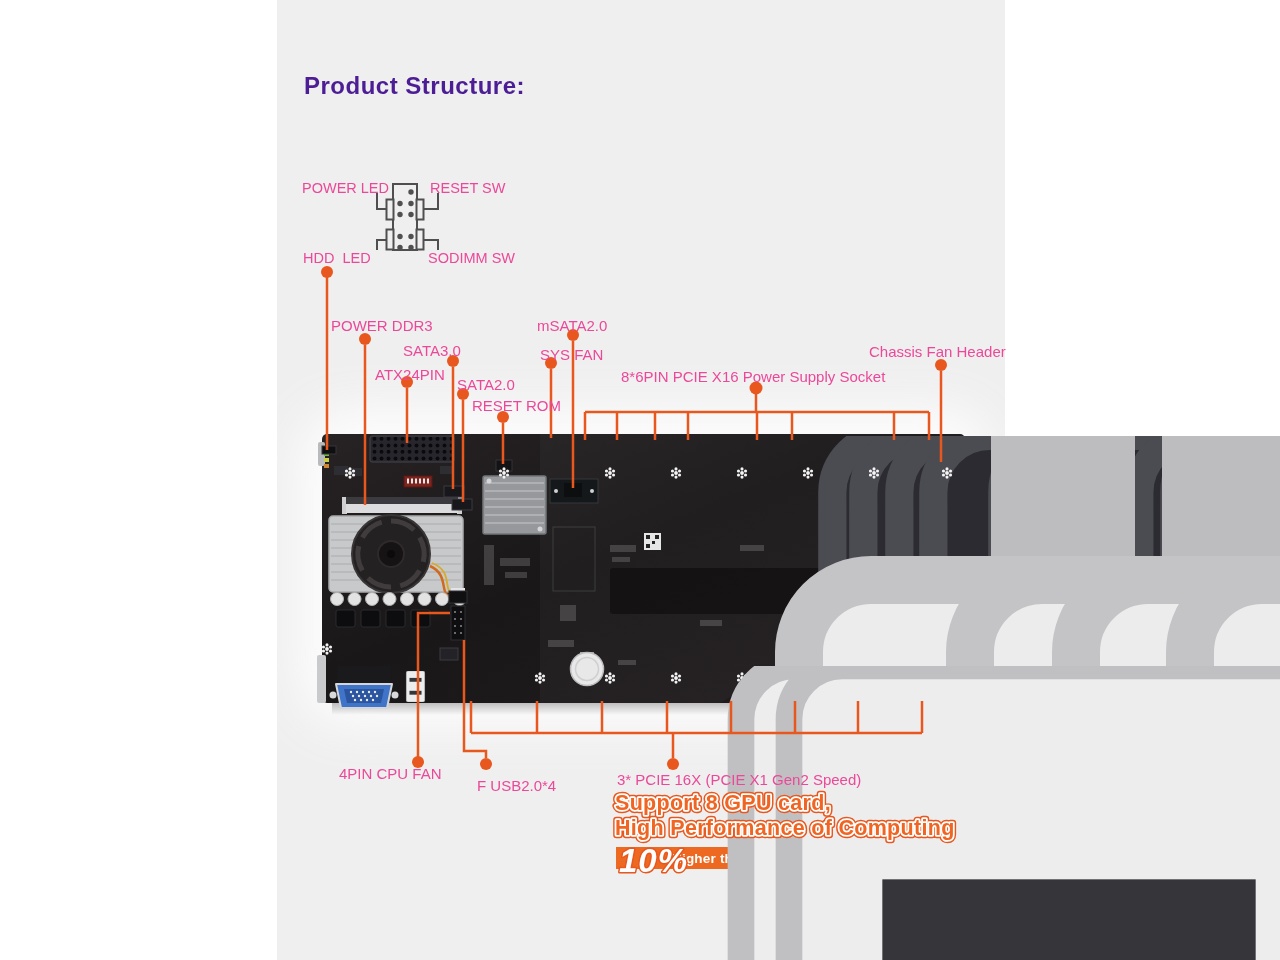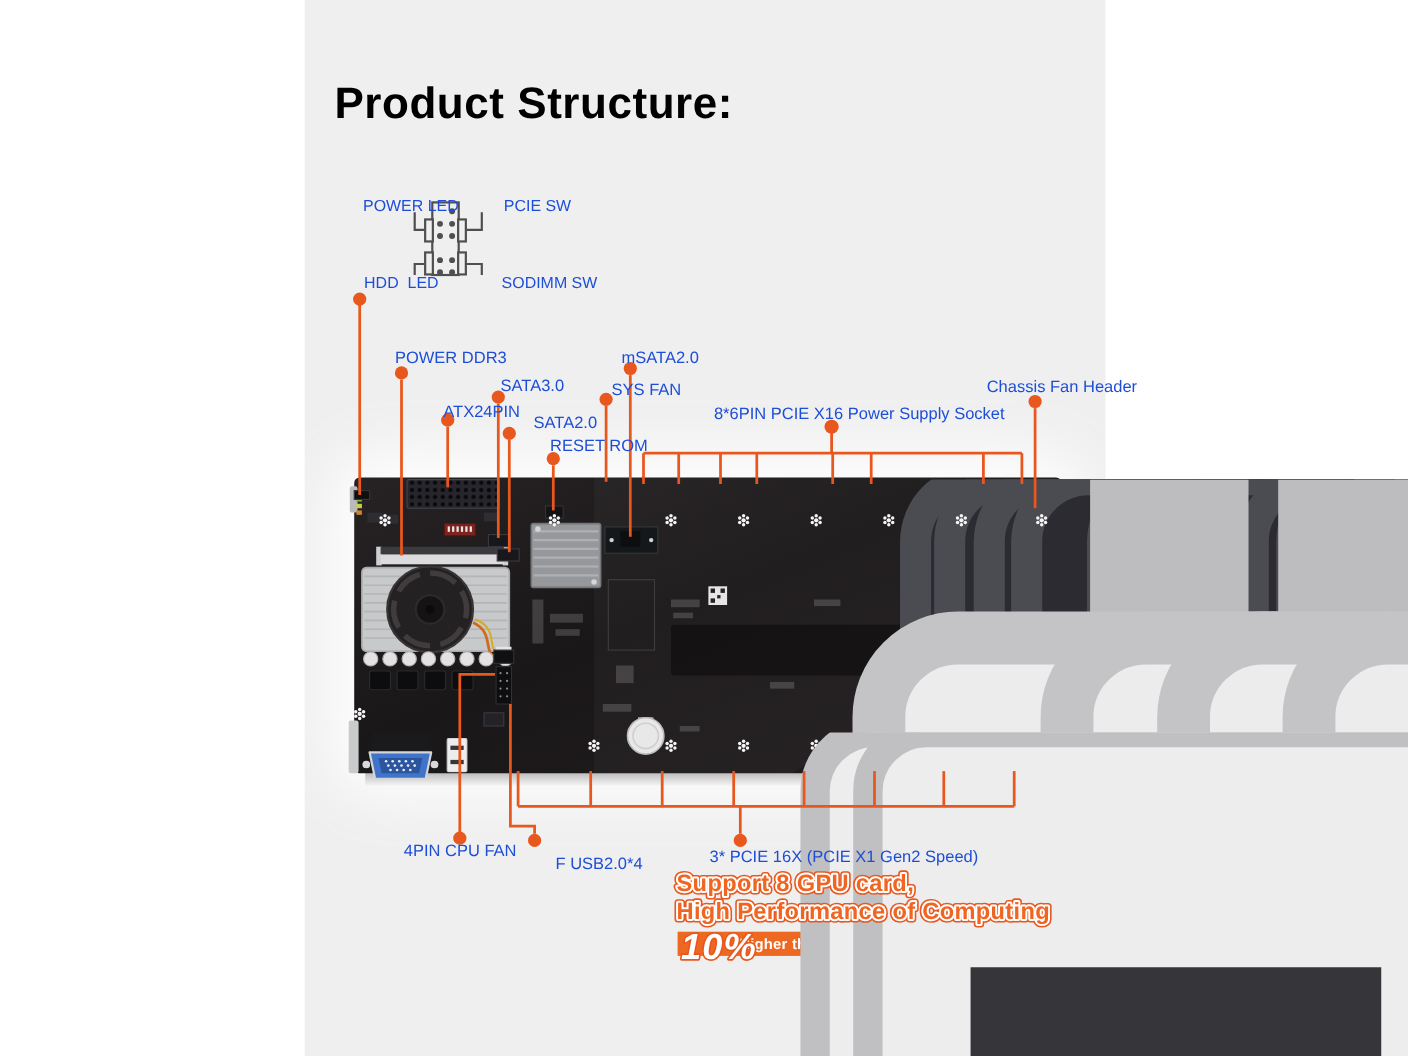--- a/index.html
+++ b/index.html
@@ -11,24 +11,24 @@
   .content-panel{
     position:absolute;left:277px;top:0;width:728px;height:960px;
     background:#efefef;
   }
   .photo-glow{
     position:absolute;left:298px;top:408px;width:694px;height:318px;
     background:#ffffff;border-radius:48px;filter:blur(24px);opacity:.85;
   }
   .page-title{
     position:absolute;left:304px;top:72px;
-    font-size:40px;font-weight:bold;letter-spacing:.5px;color:#000000;
+    font-size:24px;font-weight:bold;letter-spacing:.5px;color:#4c1d95;
   }
   .lbl{
-    position:absolute;font-size:15px;line-height:1.1;color:#1d4ed8;white-space:pre;margin-left:28px;
+    position:absolute;font-size:15px;line-height:1.1;color:#ec4899;white-space:pre;
   }
   .lbl-fp{font-size:14.5px}
   .badge-bar{
     position:absolute;left:616px;top:847px;width:285px;height:22px;
     background:#ed6820;
   }
   .badge-text{
     position:absolute;left:56px;top:4px;font-size:13.5px;font-weight:bold;
     color:#ffffff;letter-spacing:.2px;white-space:pre;
   }
@@ -434,28 +434,28 @@
     <text x="615" y="835" class="promoOuter">High Performance of Computing</text>
     <text x="615" y="810" class="promoMid">Support 8 GPU card,</text>
     <text x="615" y="835" class="promoMid">High Performance of Computing</text>
     <text x="615" y="810" class="promoFill">Support 8 GPU card,</text>
     <text x="615" y="835" class="promoFill">High Performance of Computing</text>
   </g>
   <text x="619" y="872" font-family="&quot;Liberation Sans&quot;,sans-serif" font-size="33" font-weight="bold" font-style="italic" paint-order="stroke" stroke="#e8571e" stroke-width="3" stroke-linejoin="round" fill="#ffffff" letter-spacing="1">10%</text>
 </svg>
 
 <div class="lbl lbl-fp" style="left:302px;top:181px">POWER LED</div>
-<div class="lbl lbl-fp" style="left:430px;top:181px">PCIE SW</div>
+<div class="lbl lbl-fp" style="left:430px;top:181px">RESET SW</div>
 <div class="lbl lbl-fp" style="left:303px;top:251px">HDD  LED</div>
 <div class="lbl lbl-fp" style="left:428px;top:251px">SODIMM SW</div>
 
 <div class="lbl" style="left:331px;top:318px">POWER DDR3</div>
-<div class="lbl" style="left:427px;top:343px">SATA3.0</div>
+<div class="lbl" style="left:403px;top:343px">SATA3.0</div>
 <div class="lbl" style="left:375px;top:367px">ATX24PIN</div>
 <div class="lbl" style="left:457px;top:377px">SATA2.0</div>
 <div class="lbl" style="left:472px;top:398px">RESET ROM</div>
-<div class="lbl" style="left:528px;top:347px">SYS FAN</div>
+<div class="lbl" style="left:540px;top:347px">SYS FAN</div>
 <div class="lbl" style="left:537px;top:318px">mSATA2.0</div>
 <div class="lbl" style="left:621px;top:369px">8*6PIN PCIE X16 Power Supply Socket</div>
 <div class="lbl" style="left:869px;top:344px">Chassis Fan Header</div>
 <div class="lbl" style="left:339px;top:766px">4PIN CPU FAN</div>
 <div class="lbl" style="left:477px;top:778px">F USB2.0*4</div>
 <div class="lbl" style="left:617px;top:772px">3* PCIE 16X (PCIE X1 Gen2 Speed)</div>
 
 </body></html>

